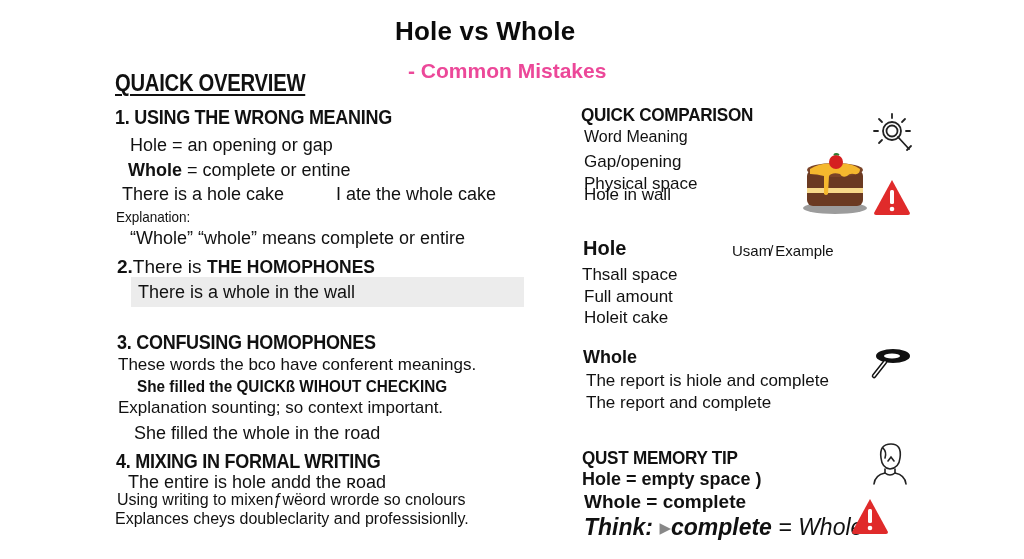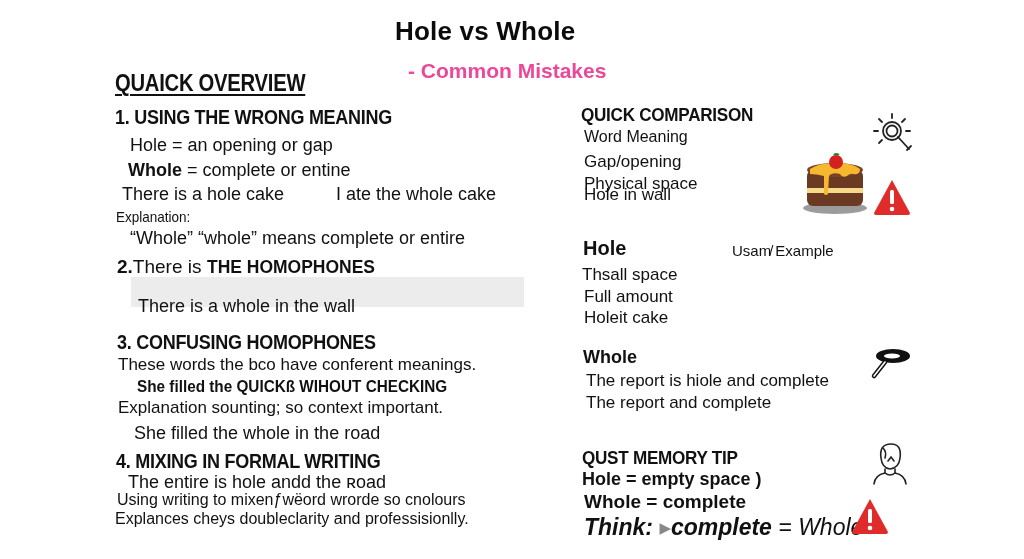--- a/index.html
+++ b/index.html
@@ -31,21 +31,21 @@
 <div class="abs h1" style="left:115px; top:106px;">1. USING THE WRONG MEANING</div>
 <div class="abs t18" style="left:130px; top:135px;">Hole = an opening or gap</div>
 <div class="abs t18" style="left:128px; top:160px;text-align:right;"><span class="b">Whole</span><span> = complete or entine</span></div>
 <div class="abs t18" style="left:122px; top:184px;">There is a hole cake</div>
 <div class="abs t18" style="left:336px; top:184px;">I ate the whole cake</div>
 <div class="abs t15 cond" style="left:116px; top:208px;">Explanation:</div>
 <div class="abs t18" style="left:130px; top:228px;">“Whole” “whole” means complete or entire</div>
 
 <div class="abs" style="left:117px; top:256px; font-size:19px;"><span class="b">2.</span><span>There is </span><span class="b" style="display:inline-block; transform:scaleX(0.92); transform-origin:left;">THE HOMOPHONES</span></div>
 <div class="hl"></div>
-<div class="abs t18" style="left:138px; top:282px;margin-top:14px;">There is a whole in the wall</div>
+<div class="abs t18" style="left:138px; top:282px;">There is a whole in the wall</div>
 
 <div class="abs h1" style="left:117px; top:331px;">3. CONFUSING HOMOPHONES</div>
 <div class="abs t17" style="left:118px; top:355px;">These words the bco have conferent meanings.</div>
 <div class="abs t17 b cond" style="left:137px; top:377px;">She filled the QUICKß WIHOUT CHECKING</div>
 <div class="abs t17" style="left:118px; top:398px;">Explanation sounting; so context important.</div>
 <div class="abs t18" style="left:134px; top:423px;">She filled the whole in the road</div>
 
 <div class="abs h1" style="left:116px; top:450px;">4. MIXING IN FORMAL WRITING</div>
 <div class="abs t18" style="left:128px; top:472px;">The entire is hole andd the ʀoad</div>
 <div class="abs t16" style="left:117px; top:491px;">Using writing to mixenƒwёord wrorde so cnolours</div>

